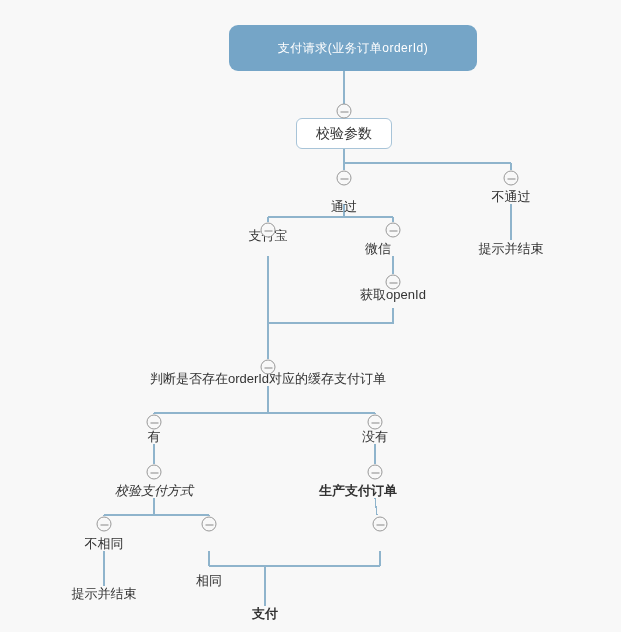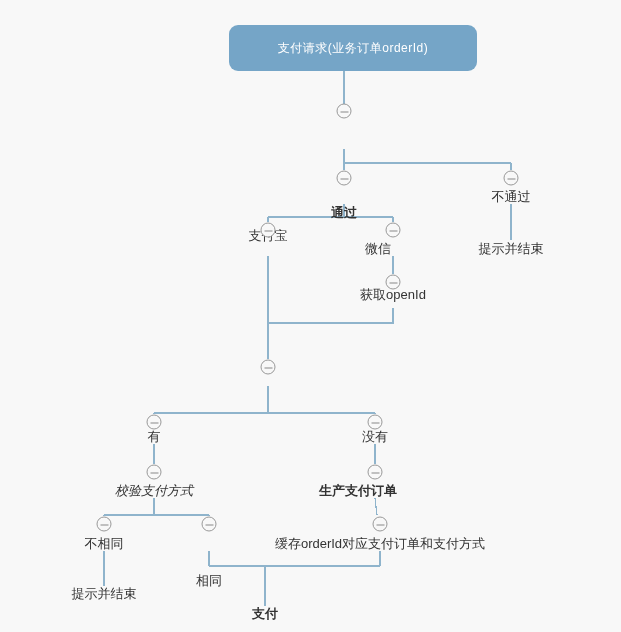--- a/index.html
+++ b/index.html
@@ -137,22 +137,25 @@
       <path d="M380,551 L380,566"></path>
       <path d="M209,566 L380,566"></path>
       <path d="M265,566 L265,606"></path>
     </g>
   </svg>
 
   <div class="root-node" style="left:220px; top:25px; width:248px; height:46px;">
     <span>支付请求(业务订单orderId)</span>
   </div>
 
-
-  <div class="text-node" style="left:344px; top:205px;font-weight:bold;">
+  <div class="box-node" style="left:296px; top:118px; width:96px; height:31px;">
+    <span>校验参数</span>
+  </div>
+
+  <div class="text-node" style="left:344px; top:199px;">
     <span>通过</span>
   </div>
 
   <div class="text-node" style="left:511px; top:189px;">
     <span>不通过</span>
   </div>
 
   <div class="text-node" style="left:511px; top:241px;">
     <span>提示并结束</span>
   </div>
@@ -162,20 +165,23 @@
   </div>
 
   <div class="text-node" style="left:378px; top:241px;">
     <span>微信</span>
   </div>
 
   <div class="text-node" style="left:393px; top:287px;">
     <span>获取openId</span>
   </div>
 
+  <div class="text-node" style="left:268px; top:371px;">
+    <span>判断是否存在orderId对应的缓存支付订单</span>
+  </div>
 
   <div class="text-node" style="left:154px; top:429px;">
     <span>有</span>
   </div>
 
   <div class="text-node" style="left:375px; top:429px;">
     <span>没有</span>
   </div>
 
   <div class="text-node" style="left:154px; top:483px;font-style:italic;">
@@ -187,23 +193,20 @@
   </div>
 
   <div class="text-node" style="left:104px; top:536px;">
     <span>不相同</span>
   </div>
 
   <div class="text-node" style="left:209px; top:536px;margin-top:37px;">
     <span>相同</span>
   </div>
 
-  <div class="text-node" style="left:380px; top:536px;">
-    <span>缓存orderId对应支付订单和支付方式</span>
-  </div>
 
   <div class="text-node" style="left:104px; top:586px;">
     <span>提示并结束</span>
   </div>
 
   <div class="text-node" style="left:265px; top:606px;font-weight:bold;">
     <span>支付</span>
   </div>
 
   <div class="toggle" style="left:344px; top:111px;"></div>

